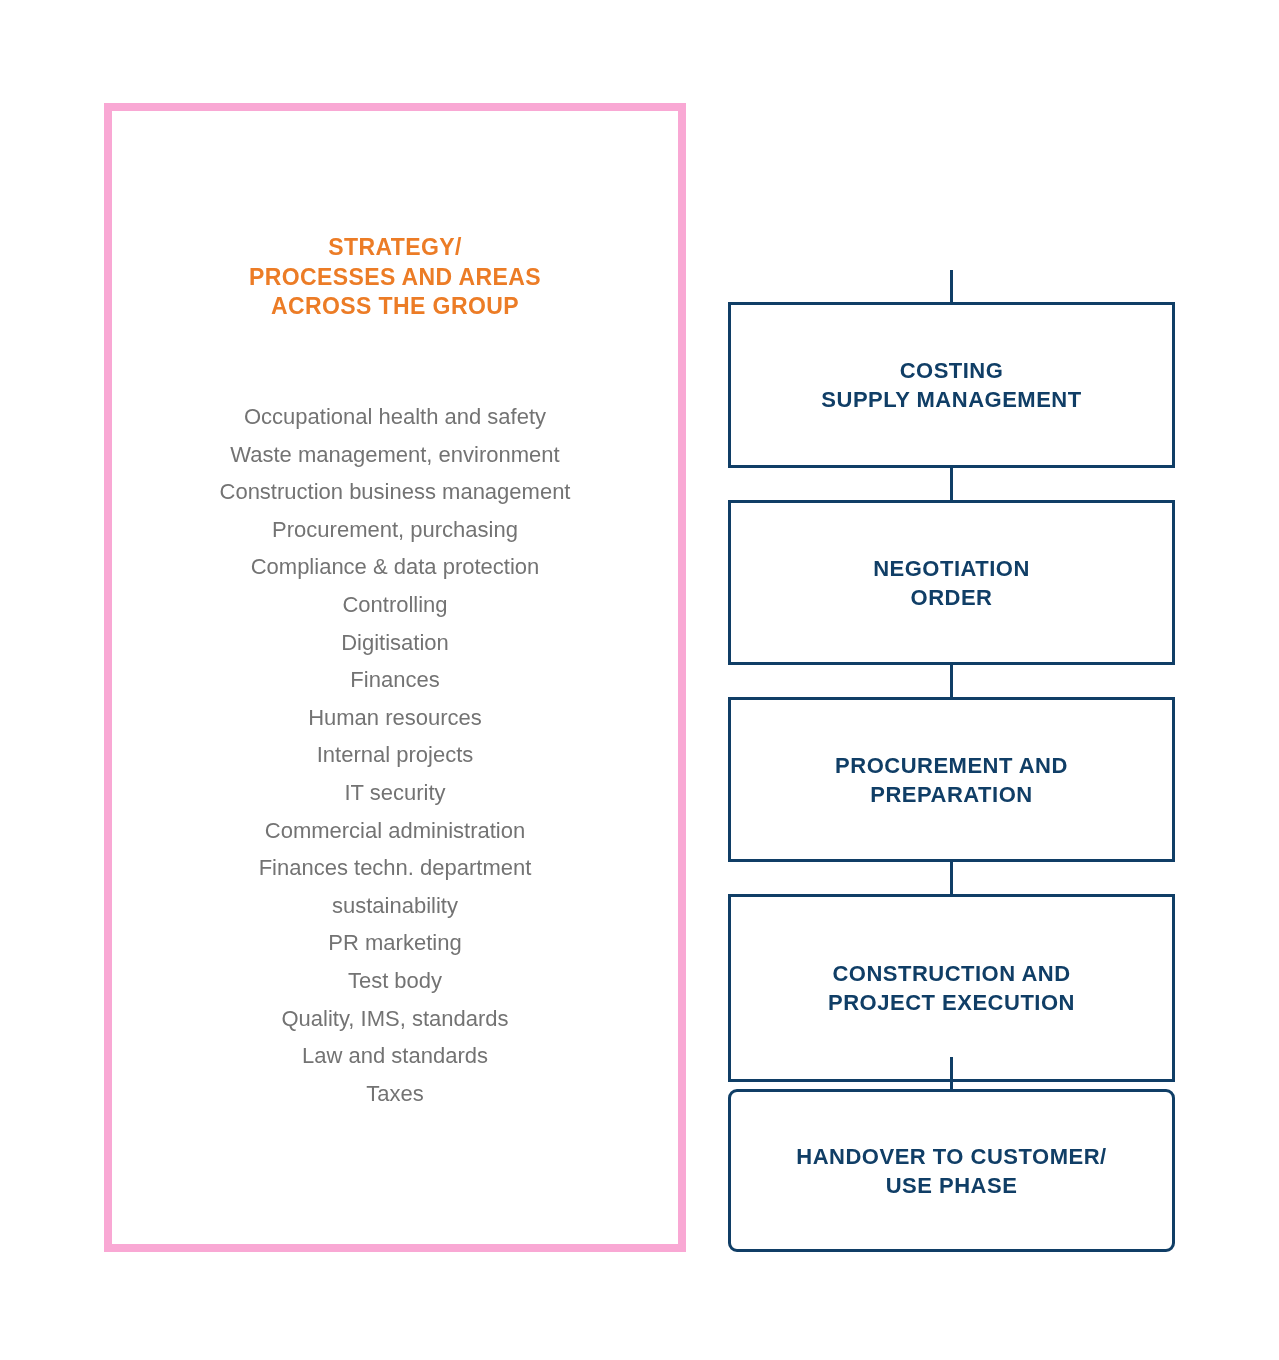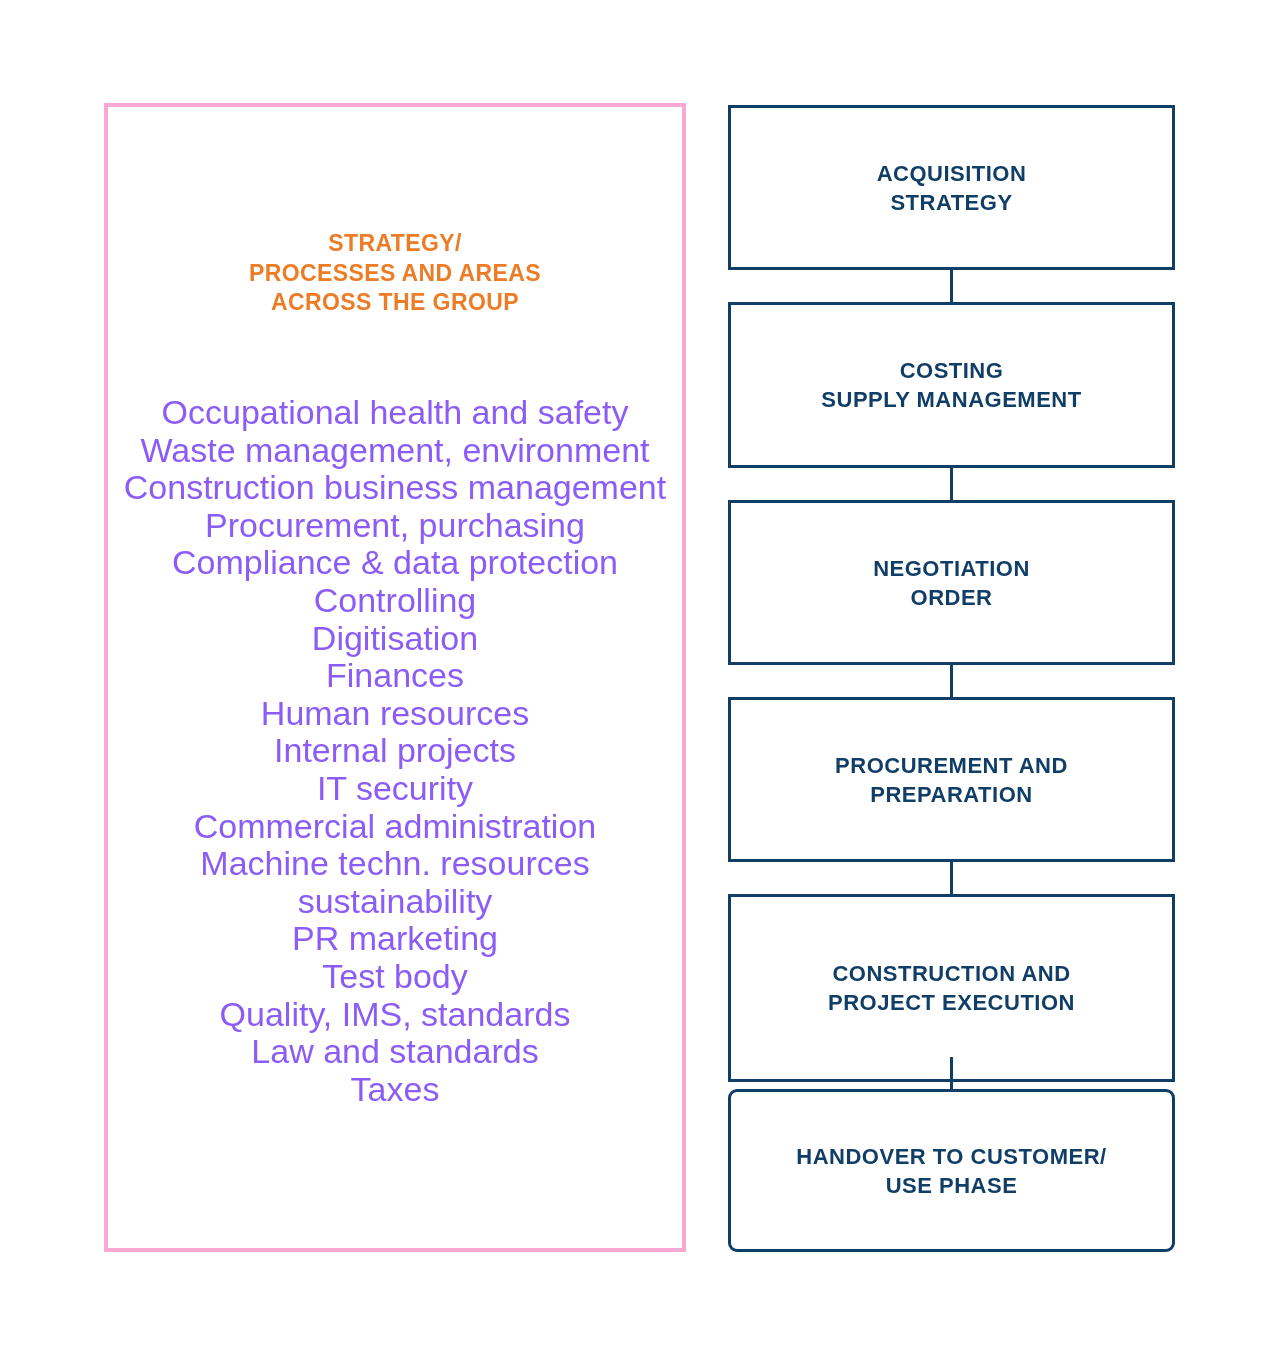--- a/index.html
+++ b/index.html
@@ -24,21 +24,21 @@
   }
 
   
   #strategy-panel {
     position: absolute;
     left: 104px;
     top: 103px;
     width: 582px;
     height: 1149px;
     box-sizing: border-box;
-    border: 4px solid #f9a8d4;
+    border: 8px solid #f9a8d4;
     background: #ffffff;
   }
 
   #strategy-heading {
     margin: 0;
     padding: 0;
     position: absolute;
     left: 0;
     right: 0;
     top: 122px;
@@ -58,22 +58,22 @@
     position: absolute;
     left: 0;
     right: 0;
     top: 287px;
     margin: 0;
     padding: 0;
     list-style: none;
     text-align: center;
   }
   #strategy-list li {
-    color: #8b5cf6;
-    font-size: 34px;
+    color: #737373;
+    font-size: 22px;
     line-height: 37.6px;
     font-weight: 400;
     white-space: nowrap;
   }
 
   
   #process-column {
     position: absolute;
     left: 728px;
     top: 105px;
@@ -128,36 +128,32 @@
       <li>Construction business management</li>
       <li>Procurement, purchasing</li>
       <li>Compliance &amp; data protection</li>
       <li>Controlling</li>
       <li>Digitisation</li>
       <li>Finances</li>
       <li>Human resources</li>
       <li>Internal projects</li>
       <li>IT security</li>
       <li>Commercial administration</li>
-      <li>Machine techn. resources</li>
+      <li>Finances techn. department</li>
       <li>sustainability</li>
       <li>PR marketing</li>
       <li>Test body</li>
       <li>Quality, IMS, standards</li>
       <li>Law and standards</li>
       <li>Taxes</li>
     </ul>
   </section>
 
   <section id="process-column">
 
-    <div class="process-box" style="top:0px;height:165px;">
-      <span class="box-label">ACQUISITION
-STRATEGY</span>
-    </div>
     <div class="connector" style="top:165px;height:32px;"></div>
 
     <div class="process-box" style="top:197px;height:166px;justify-content:center;">
       <span class="box-label">COSTING
 SUPPLY MANAGEMENT</span>
     </div>
     <div class="connector" style="top:363px;height:32px;"></div>
 
     <div class="process-box" style="top:395px;height:165px;">
       <span class="box-label">NEGOTIATION

